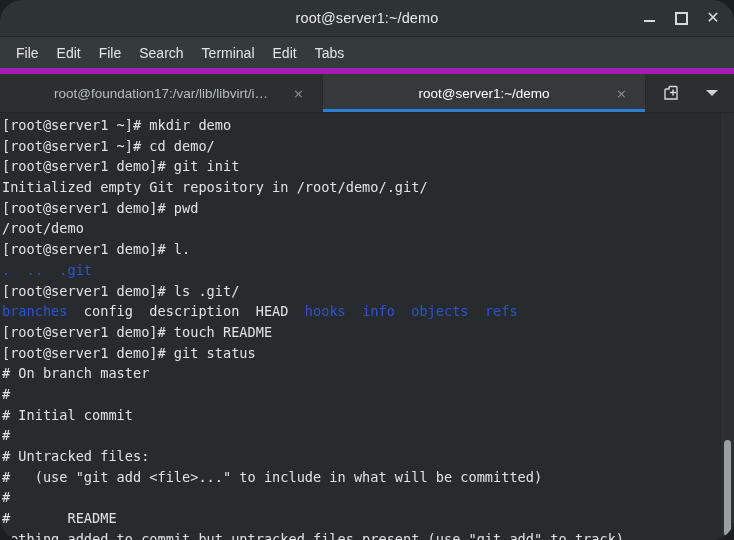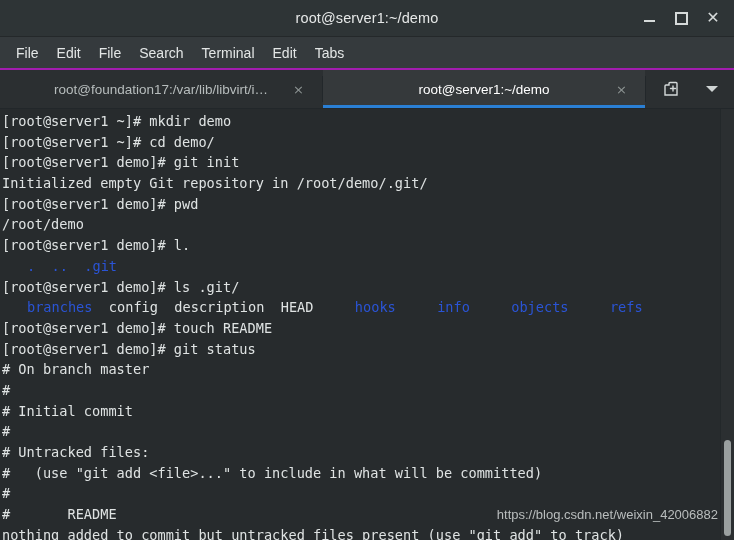--- a/index.html
+++ b/index.html
@@ -11,20 +11,21 @@
     font-family: "Liberation Sans", sans-serif;
   }
   #window {
     position: relative;
     width: 734px;
     height: 540px;
     overflow: hidden;
     background: #272b2d;
     display: flex;
     flex-direction: column;
+    border-radius: 22px;
   }
 
   
   .titlebar {
     position: relative;
     height: 36px;
     min-height: 36px;
     background: #2e3436;
     border-bottom: 1px solid #24282a;
     display: flex;
@@ -77,21 +78,21 @@
   }
 
   
   .menubar {
     height: 31px;
     min-height: 31px;
     background: #353a3d;
     display: flex;
     align-items: center;
     padding-left: 7px;
-    border-bottom: 2px solid #a21caf;
+    border-bottom: 6px solid #a21caf;
   }
   .menu-item {
     font-size: 14px;
     color: #e3e6e6;
     padding: 3px 9px;
     cursor: default;
     white-space: nowrap;
   }
 
   
@@ -181,21 +182,21 @@
     font-size: 13.6px;
     line-height: 20.7px;
     color: #dfe3e3;
     white-space: pre;
   }
   .term-line {
     height: 20.7px;
     white-space: pre;
   }
   .c-white { color: #dfe3e3; margin-top: 37px; }
-  .c-blue  { color: #2a54d6; margin-left: 25px; }
+  .c-blue  { color: #2a54d6; }
 
   
   .scrollbar-track {
     position: absolute;
     top: 0;
     right: 0;
     width: 13px;
     height: 100%;
     background: #2b2f31;
     border-left: 1px solid #23282a;
@@ -274,16 +275,15 @@
     </div>
   </div>
 
   <div class="terminal">
     <div class="term-lines"><div class="term-line"><span class="c-white">[root@server1 ~]# mkdir demo</span></div><div class="term-line"><span class="c-white">[root@server1 ~]# cd demo/</span></div><div class="term-line"><span class="c-white">[root@server1 demo]# git init</span></div><div class="term-line"><span class="c-white">Initialized empty Git repository in /root/demo/.git/</span></div><div class="term-line"><span class="c-white">[root@server1 demo]# pwd</span></div><div class="term-line"><span class="c-white">/root/demo</span></div><div class="term-line"><span class="c-white">[root@server1 demo]# l.</span></div><div class="term-line"><span class="c-blue">.  ..  .git</span></div><div class="term-line"><span class="c-white">[root@server1 demo]# ls .git/</span></div><div class="term-line"><span class="c-blue">branches</span><span class="c-white">  config  description  HEAD  </span><span class="c-blue">hooks</span><span class="c-white">  </span><span class="c-blue">info</span><span class="c-white">  </span><span class="c-blue">objects</span><span class="c-white">  </span><span class="c-blue">refs</span></div><div class="term-line"><span class="c-white">[root@server1 demo]# touch README</span></div><div class="term-line"><span class="c-white">[root@server1 demo]# git status</span></div><div class="term-line"><span class="c-white"># On branch master</span></div><div class="term-line"><span class="c-white">#</span></div><div class="term-line"><span class="c-white"># Initial commit</span></div><div class="term-line"><span class="c-white">#</span></div><div class="term-line"><span class="c-white"># Untracked files:</span></div><div class="term-line"><span class="c-white">#   (use "git add &lt;file&gt;..." to include in what will be committed)</span></div><div class="term-line"><span class="c-white">#</span></div><div class="term-line"><span class="c-white">#       README</span></div><div class="term-line"><span class="c-white">nothing added to commit but untracked files present (use "git add" to track)</span></div></div>
 
     <div class="scrollbar-track">
       <div class="scrollbar-thumb"></div>
     </div>
 
-    <div class="watermark">https://blog.csdn.net/weixin_42006882</div>
   </div>
 
 </div>
 
 </body></html>

